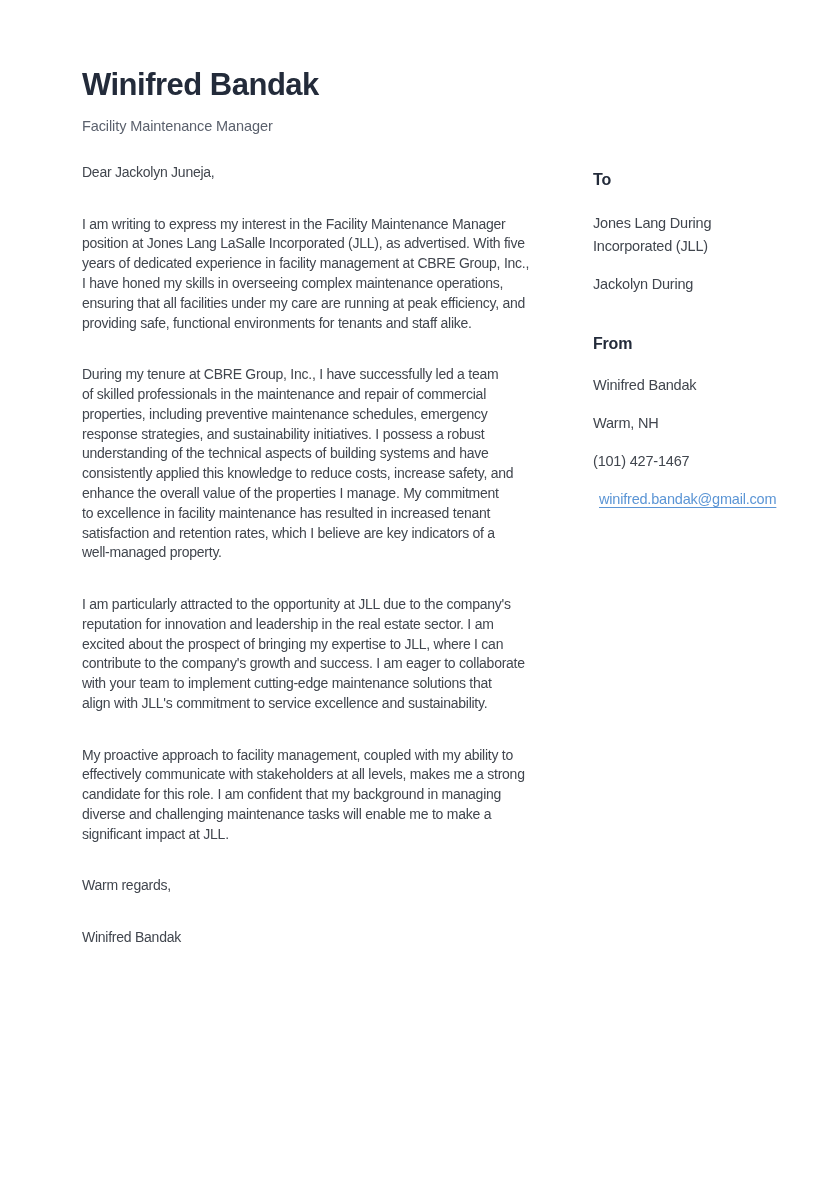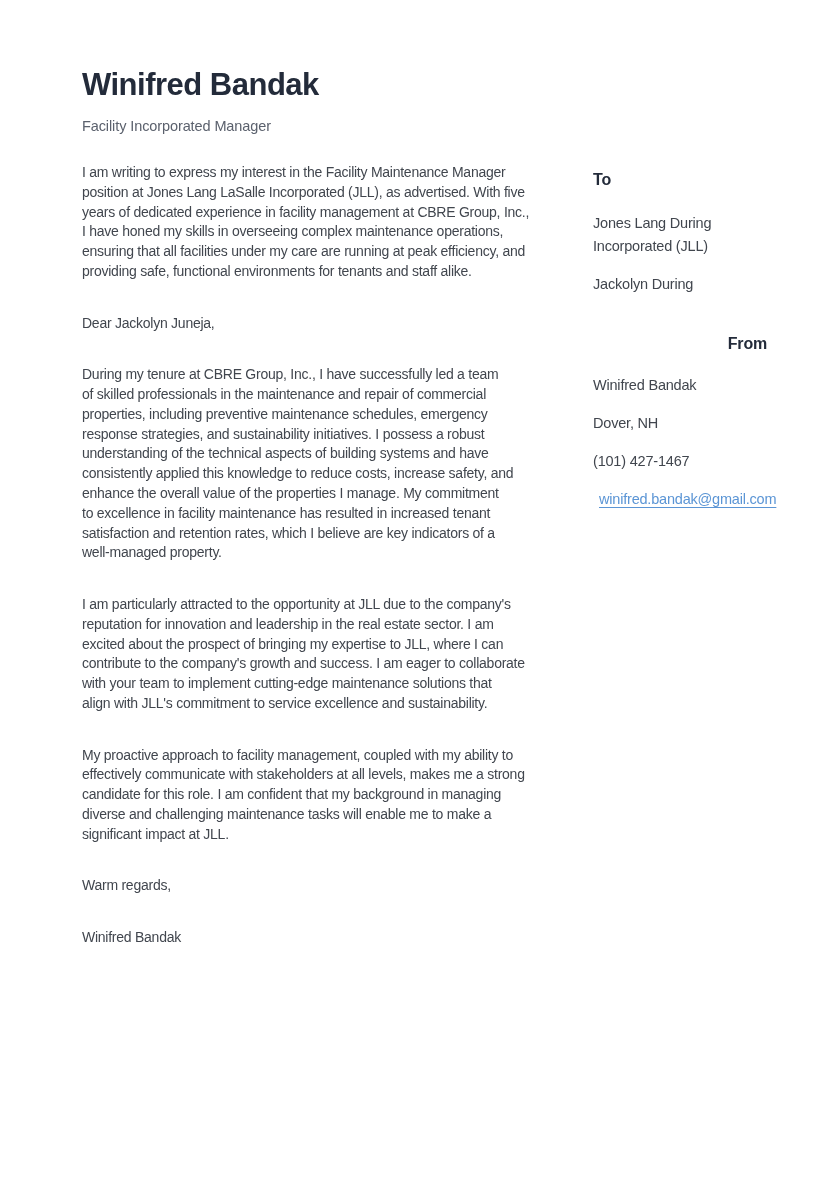--- a/index.html
+++ b/index.html
@@ -63,47 +63,47 @@
   }
   .sidebar h2 {
     font-size: 16px;
     font-weight: bold;
     line-height: 21px;
     letter-spacing: -0.2px;
     color: var(--heading, #232b3a);
     margin: 0 0 10px 0;
   }
   .sidebar .section-from { margin-top: 10px; }
-  .sidebar .section-from h2 { margin-bottom: 8px; text-align: right; }
+  .sidebar .section-from h2 { margin-bottom: 8px; }
   .sidebar .item { margin-bottom: 3px; }
   .sidebar a.email-link {
     color: var(--link, #5b95d5);
     text-decoration: underline;
     text-underline-offset: 3px;
     cursor: pointer;
   }
 </style>
 </head>
 <body>
 
 <div class="page">
 
   <div class="header">
     <div class="applicant-name">Winifred Bandak</div>
-    <div class="applicant-job-title">Facility Incorporated Manager</div>
+    <div class="applicant-job-title">Facility Maintenance Manager</div>
   </div>
 
   <div class="letter">
+    <p>Dear Jackolyn Juneja,</p>
     <p>I am writing to express my interest in the Facility Maintenance Manager
 position at Jones Lang LaSalle Incorporated (JLL), as advertised. With five
 years of dedicated experience in facility management at CBRE Group, Inc.,
 I have honed my skills in overseeing complex maintenance operations,
 ensuring that all facilities under my care are running at peak efficiency, and
 providing safe, functional environments for tenants and staff alike.</p>
-    <p>Dear Jackolyn Juneja,</p>
     <p>During my tenure at CBRE Group, Inc., I have successfully led a team
 of skilled professionals in the maintenance and repair of commercial
 properties, including preventive maintenance schedules, emergency
 response strategies, and sustainability initiatives. I possess a robust
 understanding of the technical aspects of building systems and have
 consistently applied this knowledge to reduce costs, increase safety, and
 enhance the overall value of the properties I manage. My commitment
 to excellence in facility maintenance has resulted in increased tenant
 satisfaction and retention rates, which I believe are key indicators of a
 well-managed property.</p>
@@ -126,21 +126,21 @@
 
     <div class="section-to">
       <h2>To</h2>
       <div class="item">Jones Lang During Incorporated (JLL)</div>
       <div class="item">Jackolyn During</div>
     </div>
 
     <div class="section-from">
       <h2>From</h2>
       <div class="item">Winifred Bandak</div>
-      <div class="item">Dover, NH</div>
+      <div class="item">Warm, NH</div>
       <div class="item">(101) 427-1467</div>
       <div class="item">
         <a class="email-link">winifred.bandak@gmail.com</a>
       </div>
     </div>
 
   </div>
 
 </div>
 

